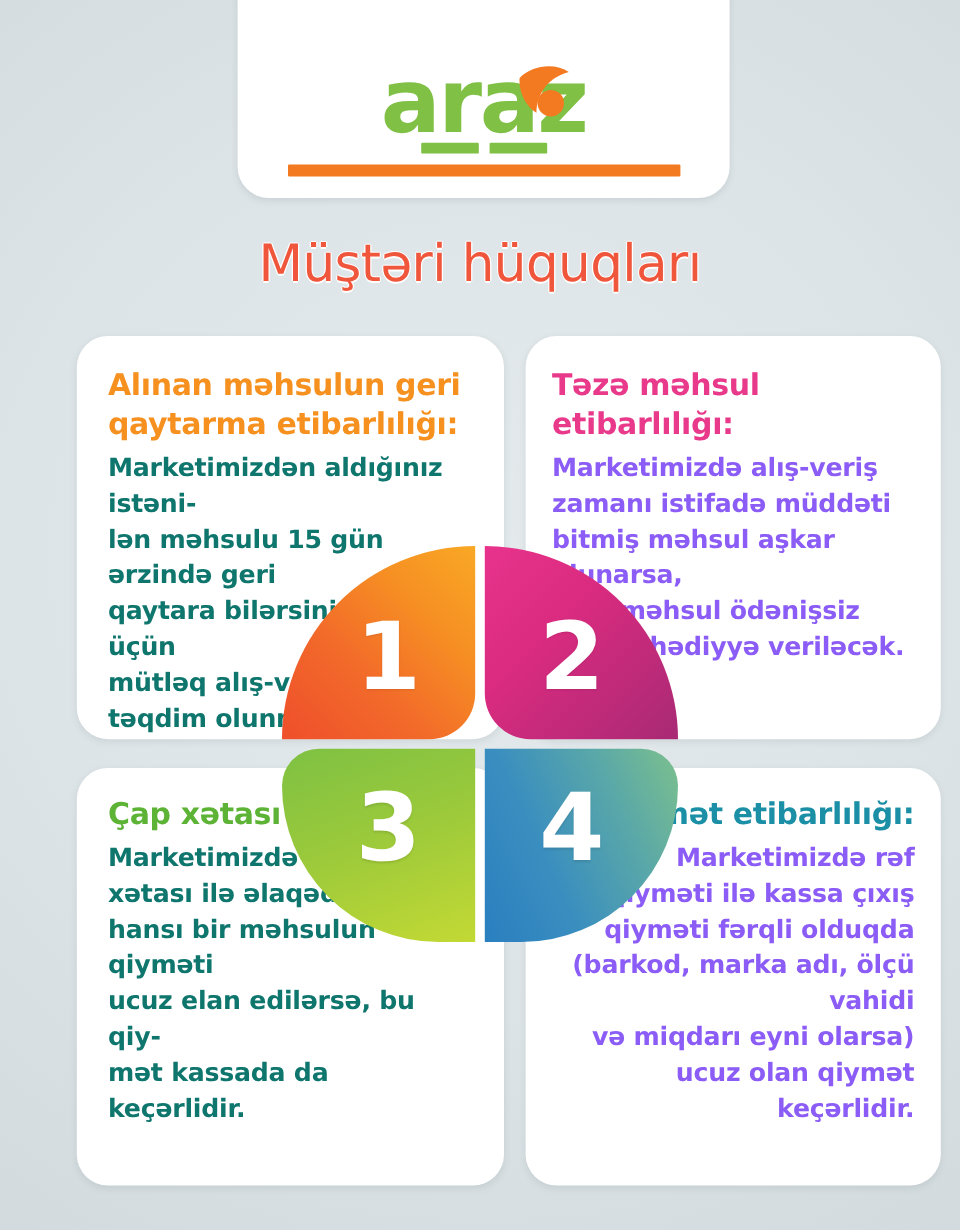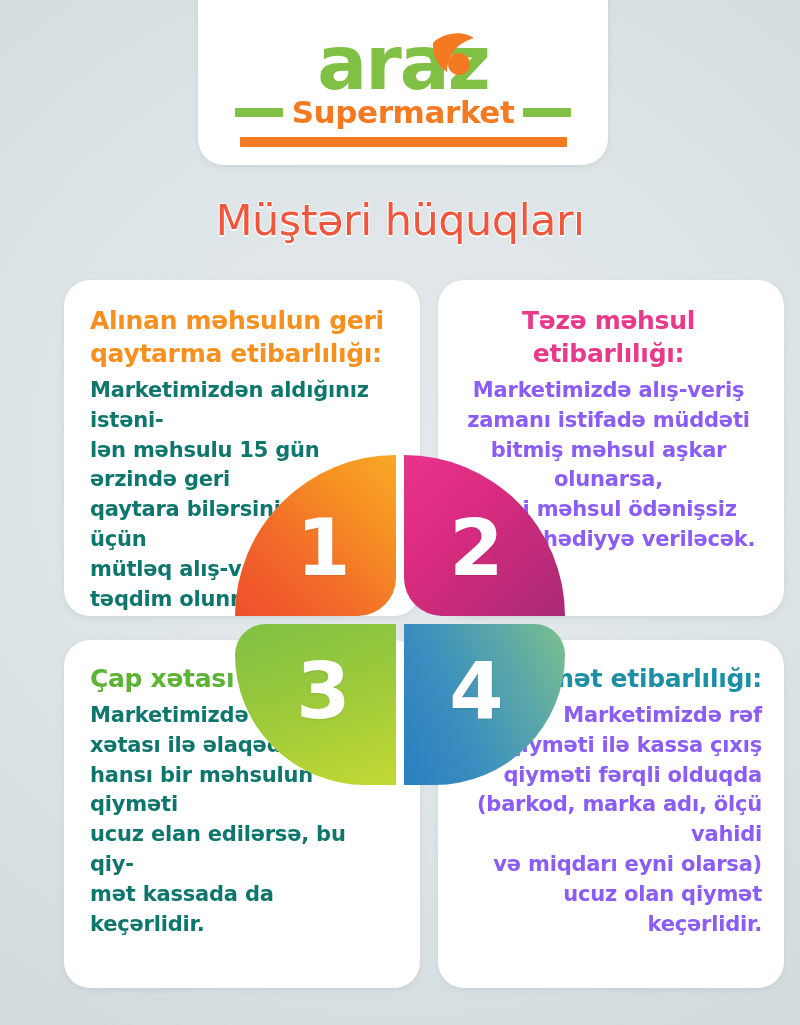--- a/index.html
+++ b/index.html
@@ -101,21 +101,21 @@
   .card {
     position: absolute;
     background: #ffffff;
     border-radius: 26px;
     box-shadow: 0 2px 5px rgba(120,135,142,0.16);
     box-sizing: border-box;
     overflow: hidden;
     margin-left: 24px;
   }
   .card-1 { left: 40px;  top: 280px; width: 356px; height: 336px; padding: 24px 26px 0 26px; }
-  .card-2 { left: 414px; top: 280px; width: 346px; height: 336px; padding: 24px 27px 0 22px; text-align: center;}
+  .card-2 { left: 414px; top: 280px; width: 346px; height: 336px; padding: 24px 27px 0 22px; text-align: left;}
   .card-3 { left: 40px;  top: 640px; width: 356px; height: 348px; padding: 22px 26px 0 26px; }
   .card-4 { left: 414px; top: 640px; width: 346px; height: 348px; padding: 22px 22px 0 22px; text-align: right;}
 
   .card-title {
     font-size: 25px;
     font-weight: bold;
     line-height: 1.32;
     margin: 0 0 6px 0;
     letter-spacing: -0.3px;
   }
@@ -192,21 +192,20 @@
 <div class="logo-card">
   <div class="wordmark">
     <span class="wordmark-text">araz</span>
     <svg class="wordmark-swash" viewBox="0 0 48 46">
       <path d="M4 12 C14 1, 34 -1, 45 7 C38 9, 30 13, 25 20 C20 27, 18 34, 18 41 C10 36, 3 25, 4 12 Z" fill="#f37a21"></path>
       <ellipse cx="30" cy="33" rx="11" ry="11" fill="#f37a21"></ellipse>
     </svg>
   </div>
   <div class="supermarket-row">
     <span class="green-dash"></span>
-    <span class="supermarket-text">Supermarket</span>
     <span class="green-dash"></span>
   </div>
   <div class="orange-rule"></div>
 </div>
 
 <div class="page-title">Müştəri hüquqları</div>
 
 <div class="card card-1">
   <div class="card-title">Alınan məhsulun geri qaytarma etibarlılığı:</div>
   <div class="card-body">Marketimizdən aldığınız  istəni-

